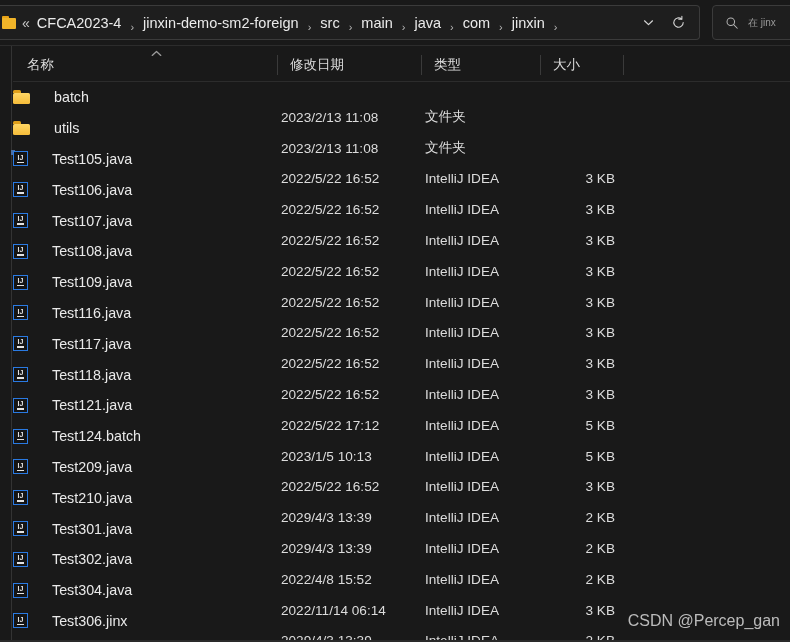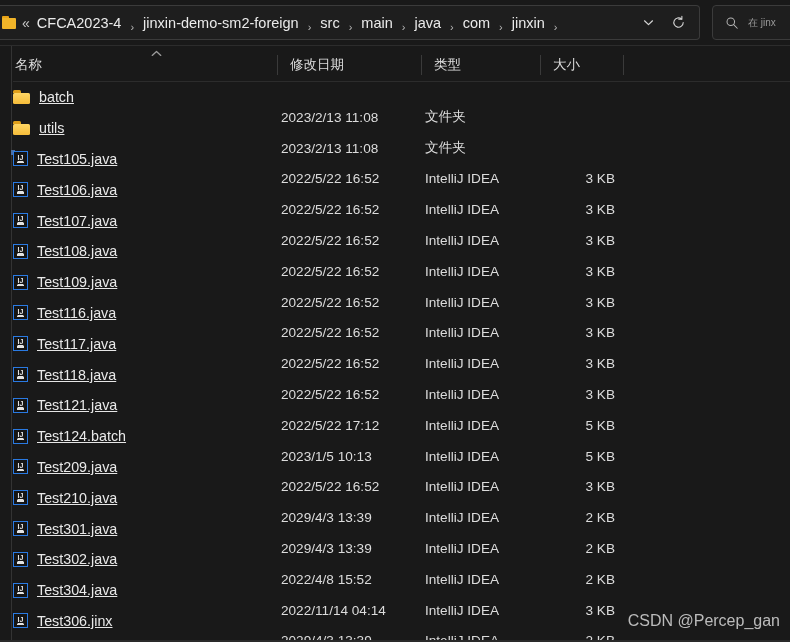--- a/index.html
+++ b/index.html
@@ -96,21 +96,21 @@
 
   
   .filelist {
     position: absolute; left: 13px; top: 82px; width: 777px; height: 560px;
   }
   .row {
     position: relative; height: 30.8px; width: 777px;
     display: flex; align-items: center;
   }
   .cell-name {
-    position: absolute; left: 0px; display: flex; align-items: center; gap: 9px; text-decoration: underline;
+    position: absolute; left: 0px; display: flex; align-items: center; gap: 24px;
   }
   .cell-date { position: absolute; left: 268px; }
   .cell-type { position: absolute; left: 412px; }
   .cell-size { position: absolute; left: 527px; width: 75px; text-align: right; }
   .cell-text {
     color: #e9e9e9; font-size: 14.3px; white-space: nowrap;
   }
   .cell-sub {
     color: #dcdcdc; font-size: 13.6px; white-space: nowrap; margin-top: 40px;
   }
@@ -210,21 +210,21 @@
       <span class="search-text" title="在 jinxin 中搜索">在 jinx</span>
     </div>
   </div>
   <div class="topbar-rule"></div>
 
   <div class="left-rail">
     <div class="left-rail-mark"></div>
   </div>
 
   <div class="colhead">
-    <div class="ch" style="left:2px;">名称</div>
+    <div class="ch" style="left:14px;">名称</div>
     <div class="ch-div" style="left:264px;"></div>
     <div class="ch" style="left:277px;">修改日期</div>
     <div class="ch-div" style="left:408px;"></div>
     <div class="ch" style="left:421px;">类型</div>
     <div class="ch-div" style="left:527px;"></div>
     <div class="ch" style="left:540px;">大小</div>
     <div class="ch-div" style="left:610px;"></div>
   </div>
   <div class="sort-arrow">
     <svg width="11" height="7" viewBox="0 0 11 7" fill="none">
@@ -427,21 +427,21 @@
         <div class="cell-size cell-sub">2 KB</div>
       </div>
       <div class="row">
         <div class="cell-name">
           <div class="ij-ico">
             <div class="letters">IJ</div>
             <div class="bar"></div>
           </div>
           <span class="cell-text">Test304.java</span>
         </div>
-        <div class="cell-date cell-sub">2022/11/14 04:14</div>
+        <div class="cell-date cell-sub">2022/11/14 06:14</div>
         <div class="cell-type cell-sub">IntelliJ IDEA</div>
         <div class="cell-size cell-sub">3 KB</div>
       </div>
       <div class="row">
         <div class="cell-name">
           <div class="ij-ico">
             <div class="letters">IJ</div>
             <div class="bar"></div>
           </div>
           <span class="cell-text">Test306.jinx</span>

